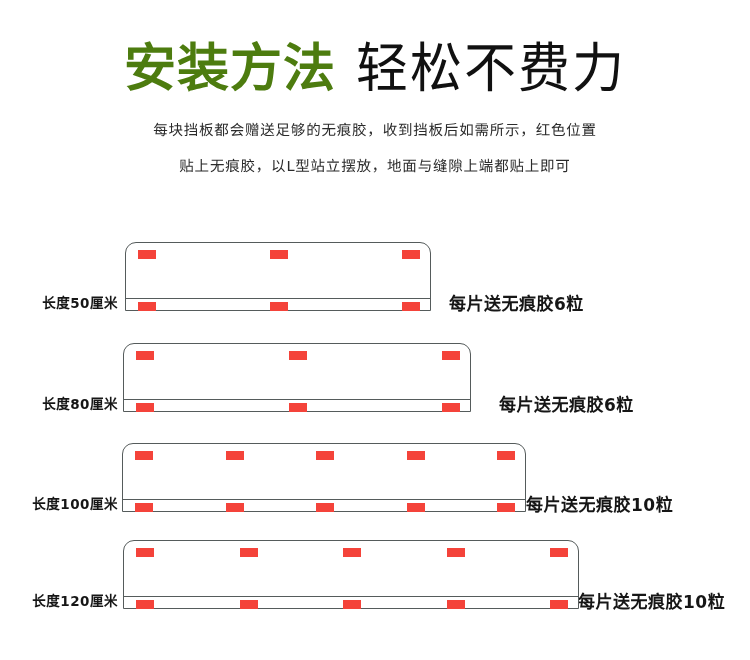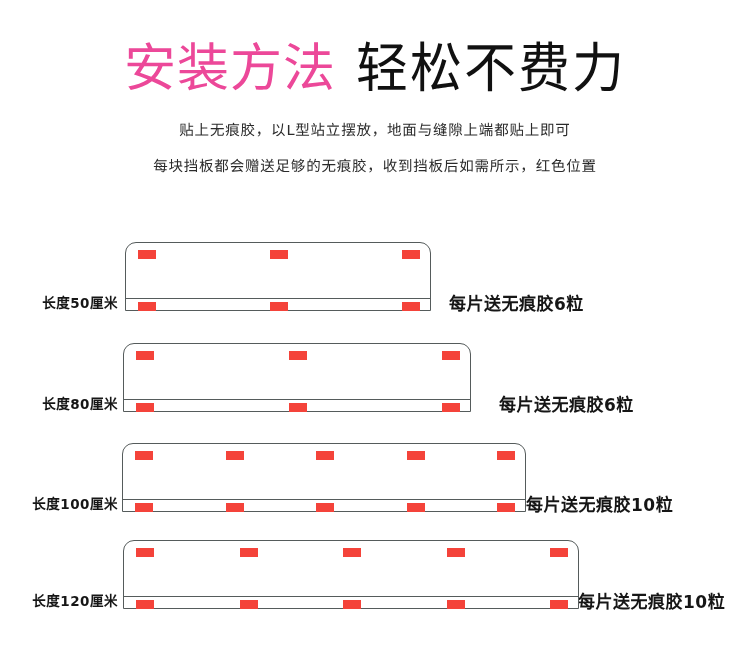--- a/index.html
+++ b/index.html
@@ -22,23 +22,23 @@
   .header {
     position: absolute;
     left: 0;
     top: 26px;
     width: 750px;
     text-align: center;
     white-space: nowrap;
   }
   .title-bold {
     font-size: 52px;
-    font-weight: 400;
+    font-weight: 700;
     letter-spacing: 1px;
-    color: #ec4899;
+    color: #4d7c0f;
     display: inline-block;
     vertical-align: baseline;
   }
   .title-light {
     font-size: 52px;
     font-weight: 300;
     letter-spacing: 2px;
     color: #111111;
     display: inline-block;
     vertical-align: baseline;
@@ -132,22 +132,22 @@
   }
 </style>
 </head>
 <body>
 
 <div class="header">
   <span class="title-bold">安装方法</span><span class="title-light">轻松不费力</span>
 </div>
 
 <div class="subtitle">
+  <div class="subtitle-line">每块挡板都会赠送足够的无痕胶，收到挡板后如需所示，红色位置</div>
   <div class="subtitle-line">贴上无痕胶，以L型站立摆放，地面与缝隙上端都贴上即可</div>
-  <div class="subtitle-line">每块挡板都会赠送足够的无痕胶，收到挡板后如需所示，红色位置</div>
 </div>
 
 <div class="rows" id="rows-container">
     <div class="row" style="top: 0px;">
       <div class="size-label" style="right: 632px; top: 292px;">长度50厘米</div>
       <div class="qty-label" style="left: 449px; top: 290px;">每片送无痕胶6粒</div>
       <div class="board" style="left: 125px; top: 242px; width: 306px; height: 69px;">
         <div class="mark mark-top" style="left: 12px; background: rgb(244, 67, 58);"></div>
         <div class="mark mark-top" style="left: 144px; background: rgb(244, 67, 58);"></div>
         <div class="mark mark-top" style="left: 276px; background: rgb(244, 67, 58);"></div>

